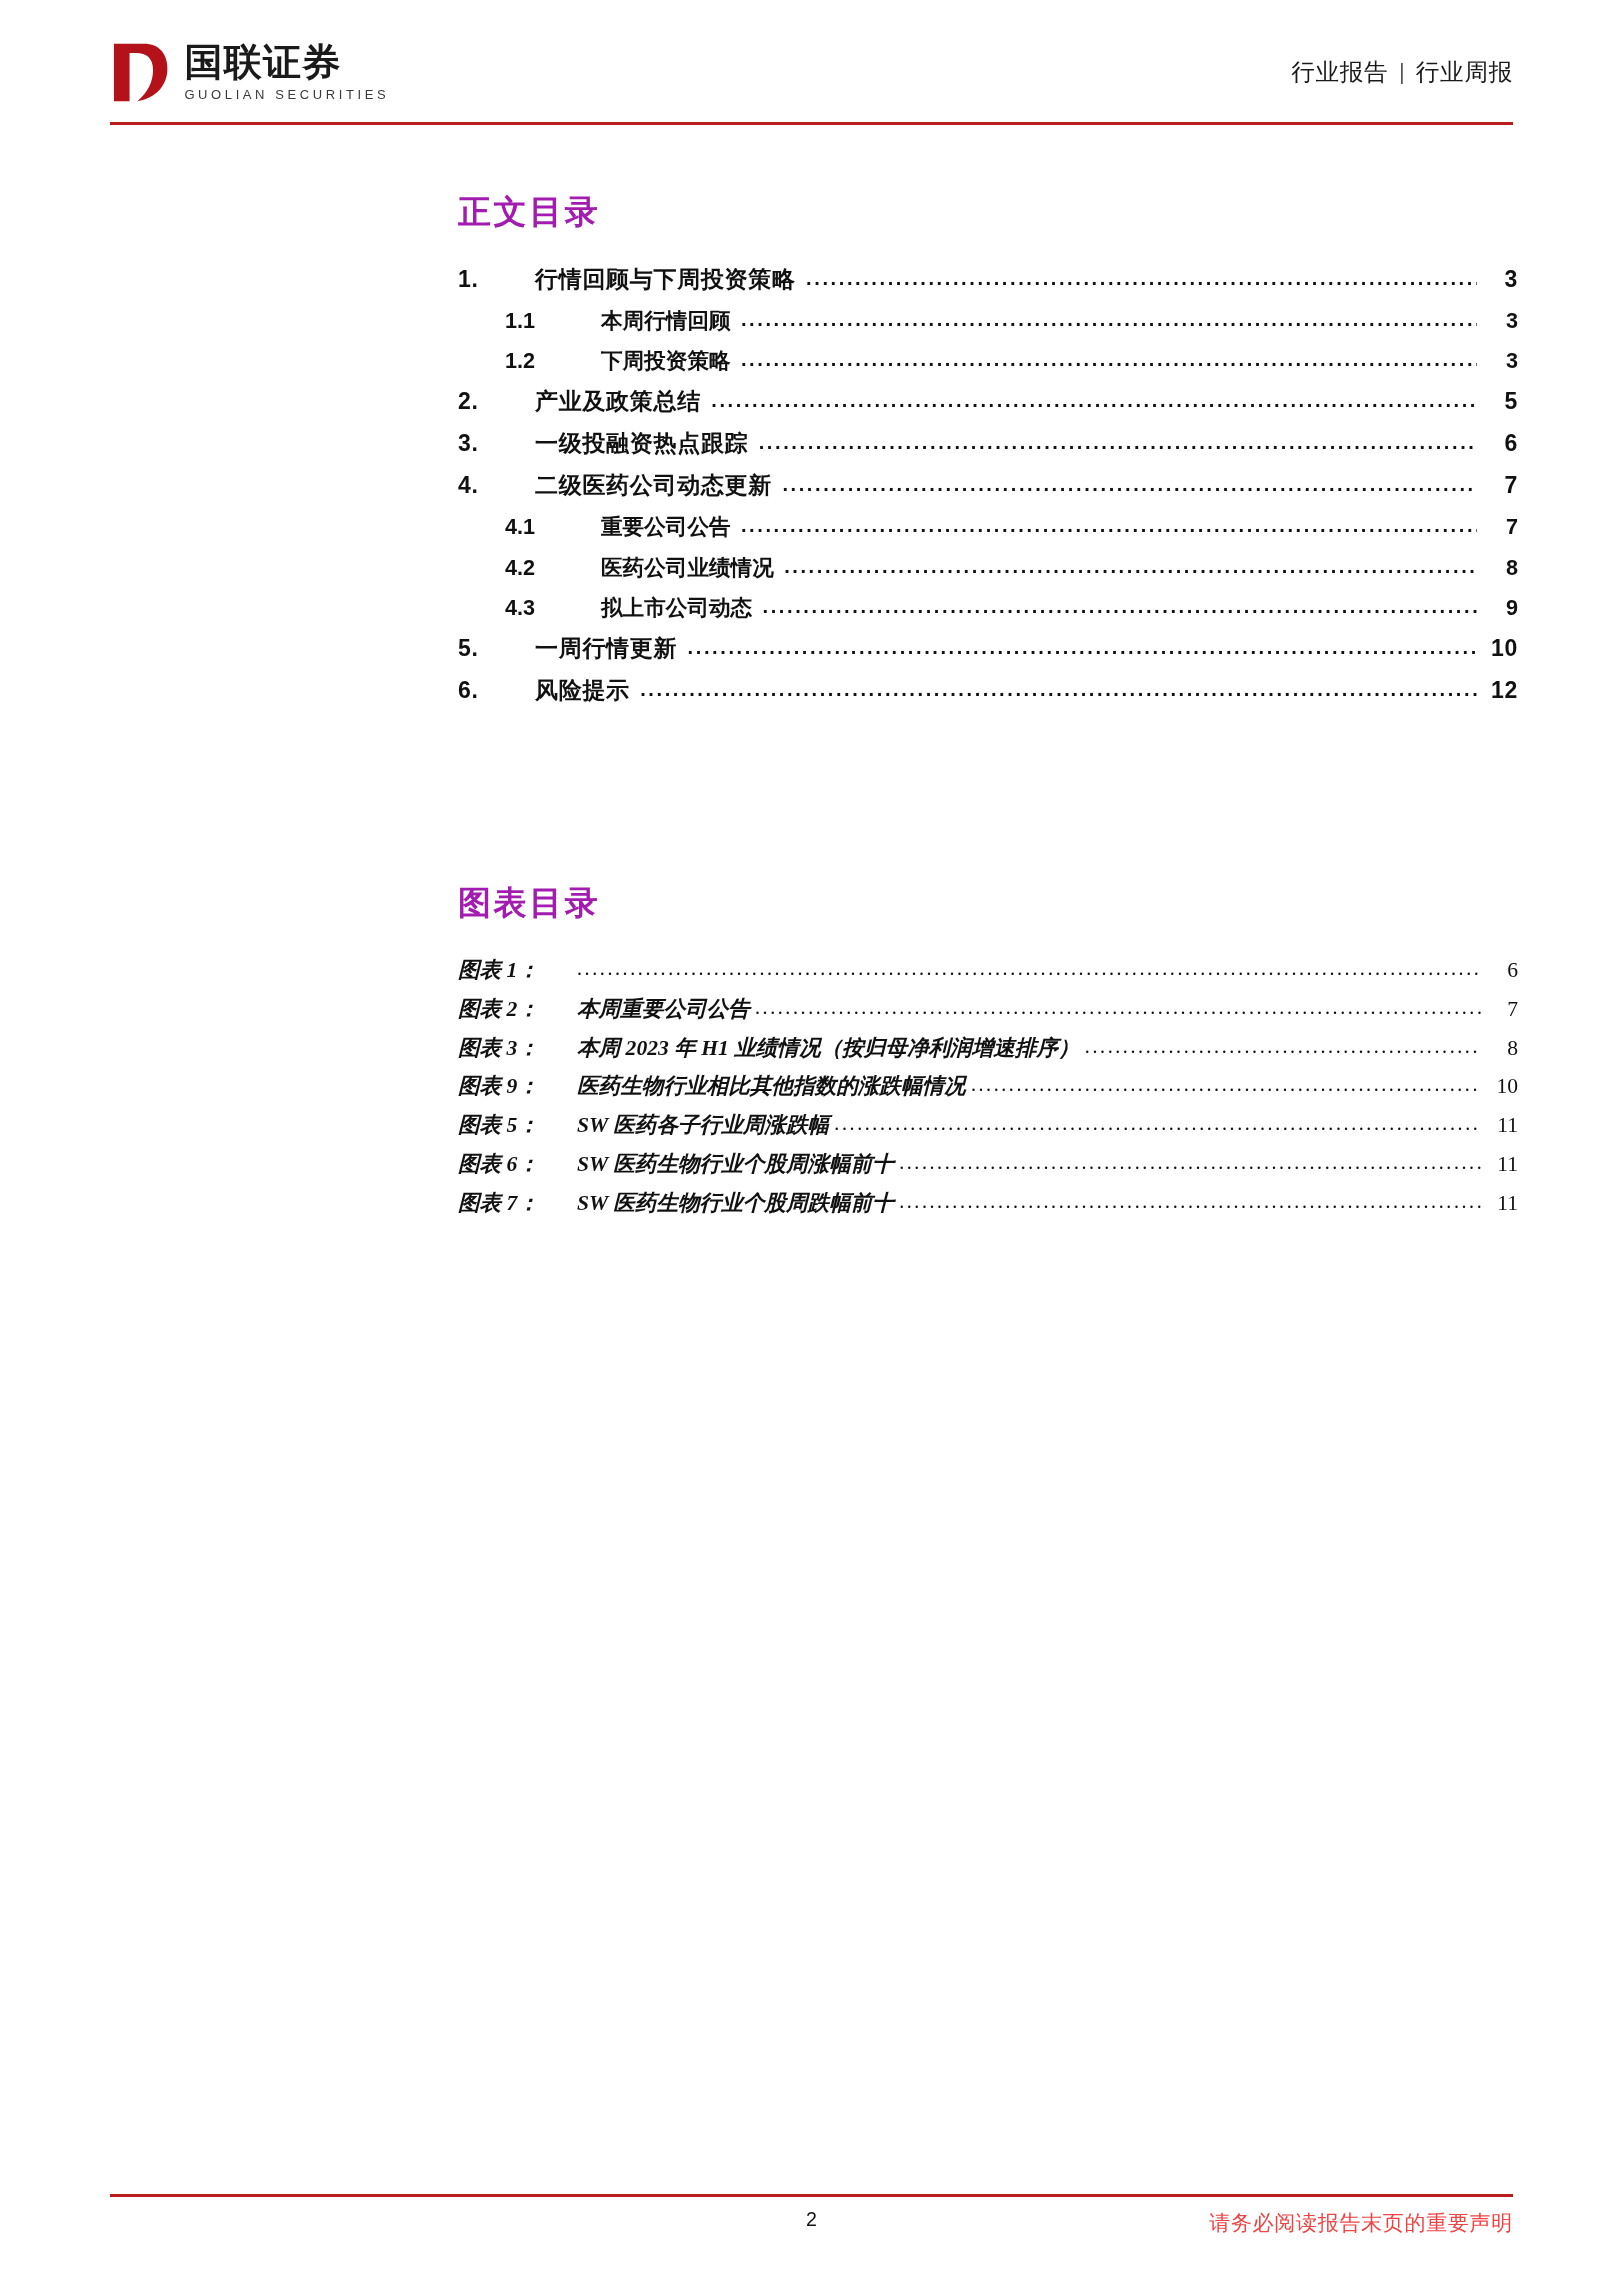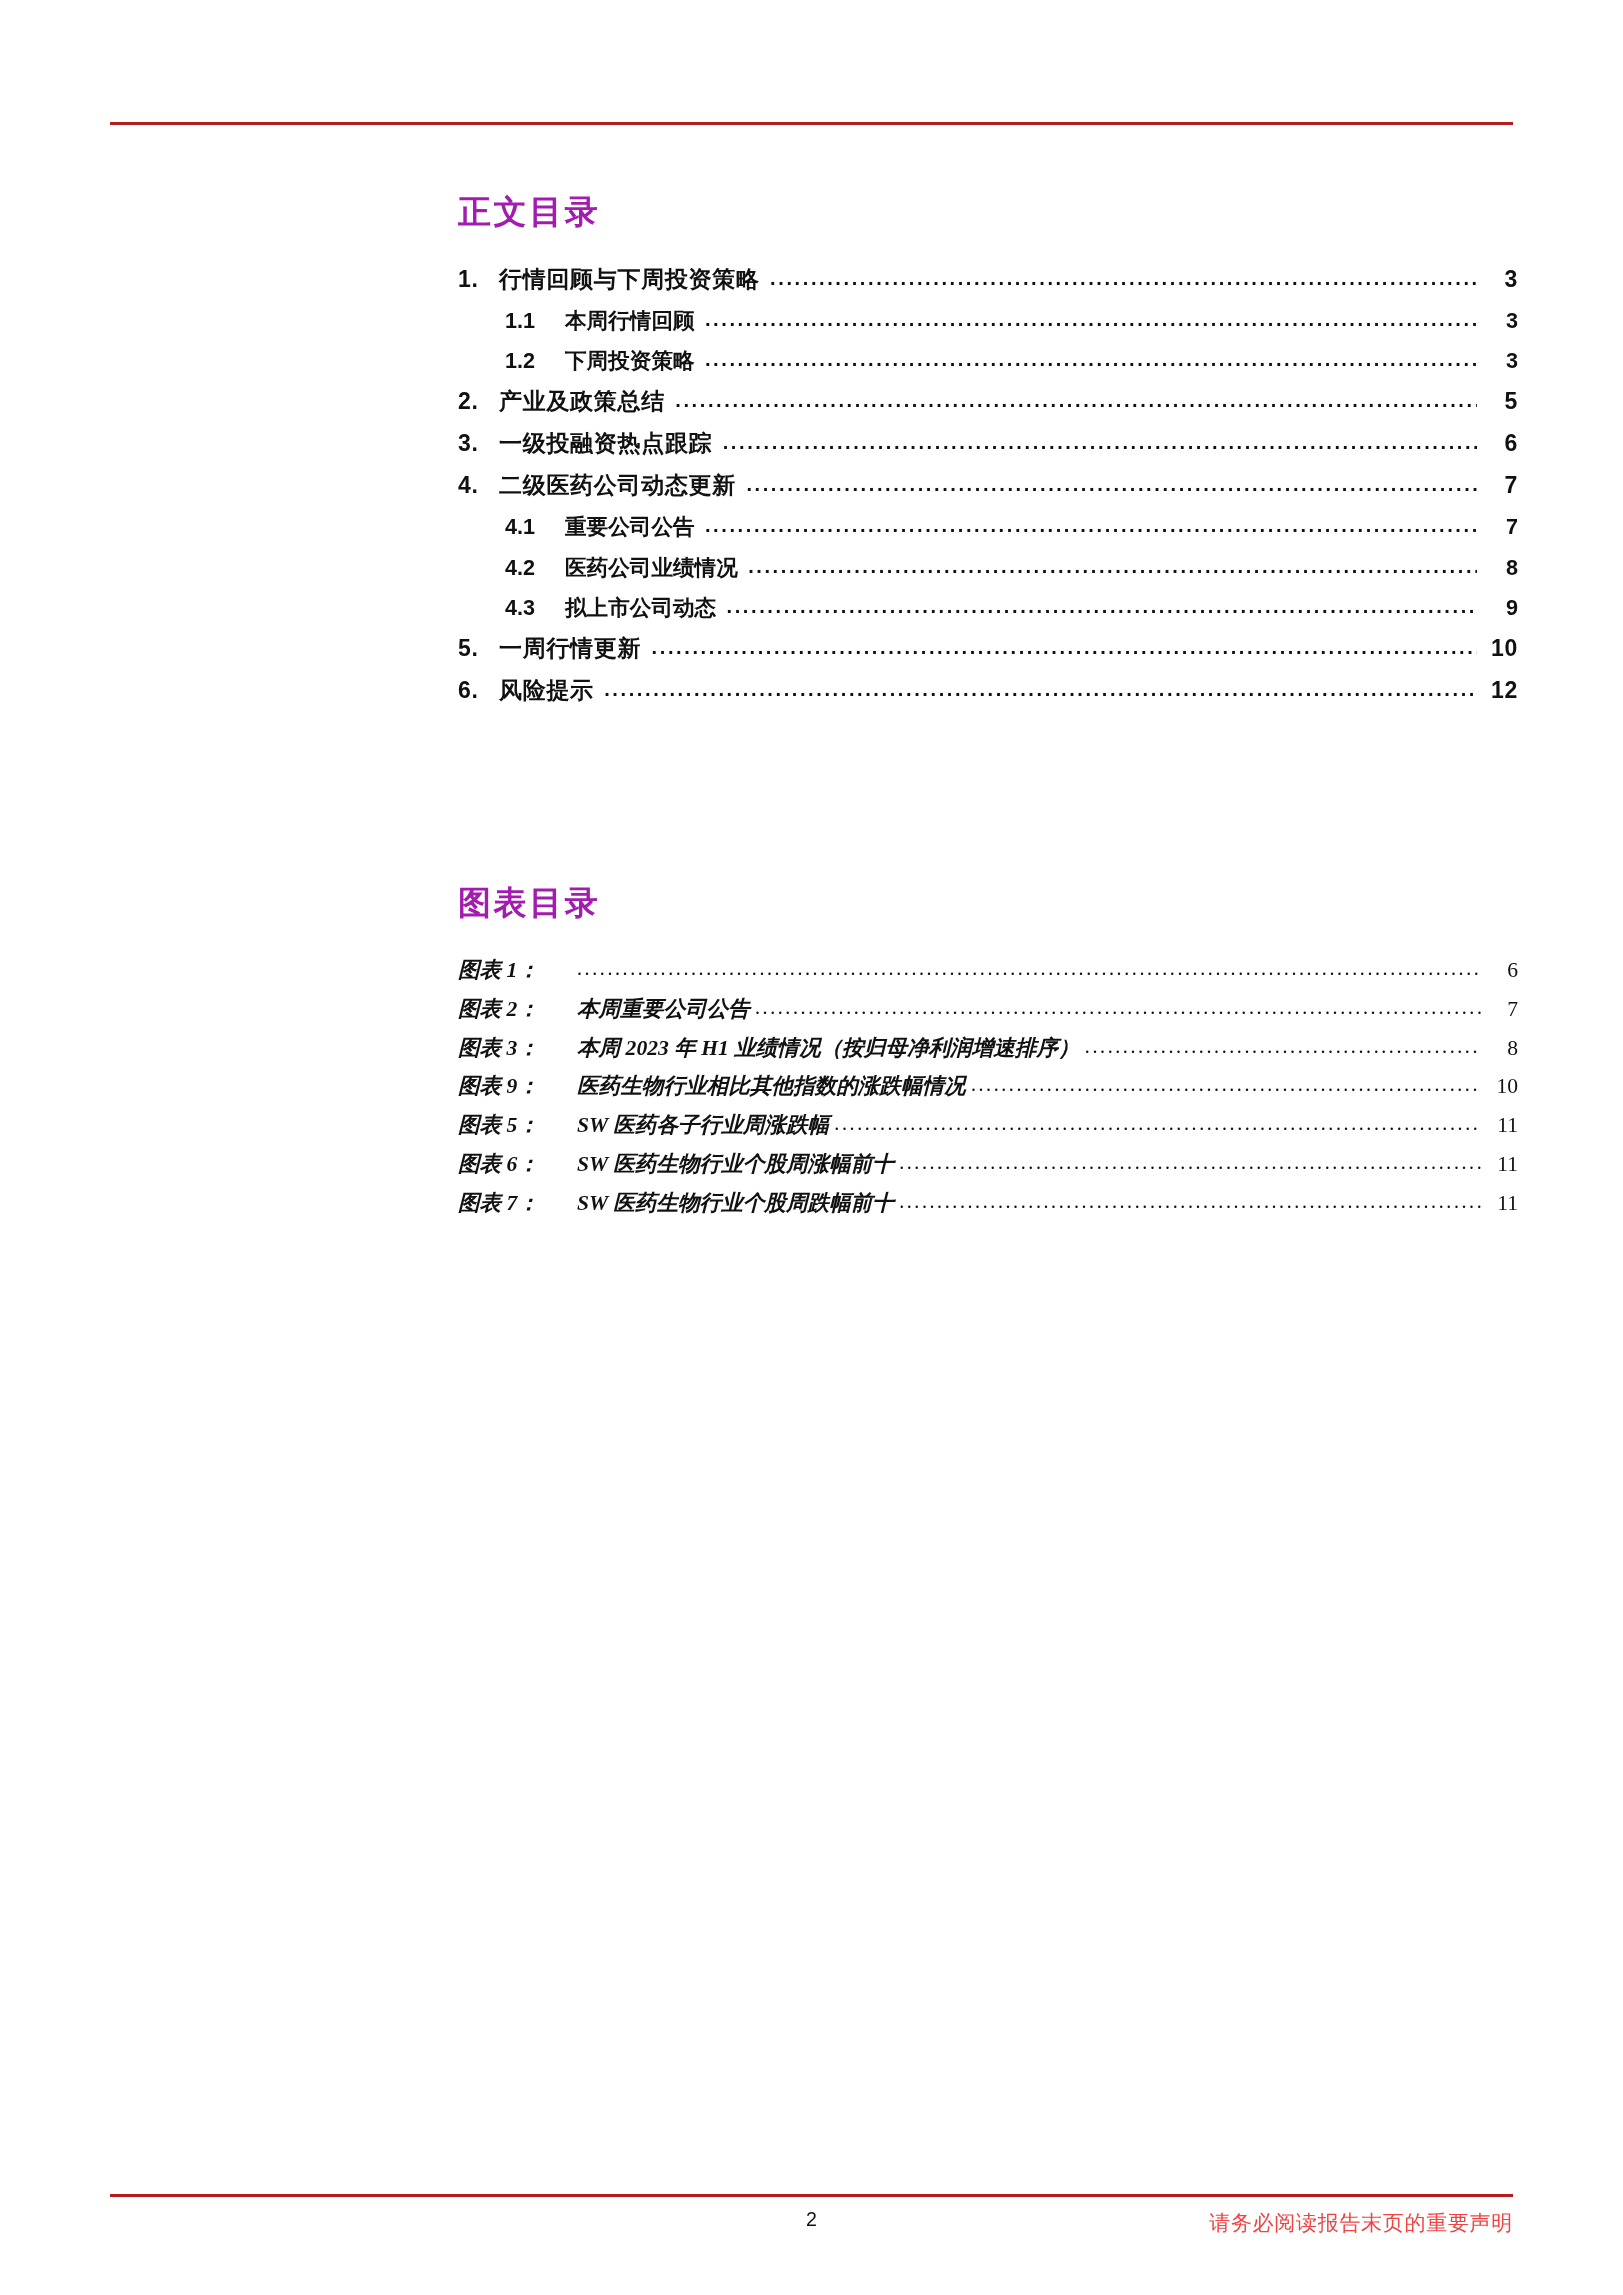--- a/index.html
+++ b/index.html
@@ -137,20 +137,21 @@
   .toc-num {
     flex: 0 0 auto;
     white-space: nowrap;
   }
   .toc-row.lvl1 .toc-num { width: 41px; }
   .toc-row.lvl2 .toc-num { width: 60px; margin-left: 47px; }
   .toc-label {
     flex: 0 0 auto;
     white-space: nowrap;
     padding-right: 6.5px;
+    margin-left: 36px;
   }
   .dots {
     flex: 1 1 auto;
     overflow: hidden;
     white-space: nowrap;
     margin: 0 3.9px;
     color: #111;
     letter-spacing: 2.6px;
     font-size: 20px;
     position: relative;
@@ -243,20 +244,38 @@
     letter-spacing: 0.7px;
     white-space: nowrap;
   }
 </style>
 </head>
 <body>
 
 <div class="page">
 
   <div class="header">
+    <div class="header-inner">
+      <div class="logo-block">
+        <span class="logo-mark">
+          <svg width="60" height="63" viewBox="0 0 92 96" xmlns="http://www.w3.org/2000/svg">
+            <path d="M6 4 L52 4 C76 4 88 20 88 42 C88 68 70 88 42 92 C58 78 66 62 66 44 C66 26 56 18 40 18 L30 18 L30 92 L6 92 Z" fill="#b4121b"></path>
+          </svg>
+        </span>
+        <span class="logo-text">
+          <span class="logo-cn">国联证券</span>
+          <span class="logo-en">GUOLIAN SECURITIES</span>
+        </span>
+      </div>
+      <div class="header-right">
+        <span>行业报告</span>
+        <span class="header-sep">|</span>
+        <span>行业周报</span>
+      </div>
+    </div>
     <div class="header-rule"></div>
   </div>
 
   <div class="content">
 
     <h1 class="section-title">正文目录</h1>
 
     <div class="toc-list" id="toc-list">
         <div class="toc-row lvl1">
           <span class="toc-num">1.</span>

